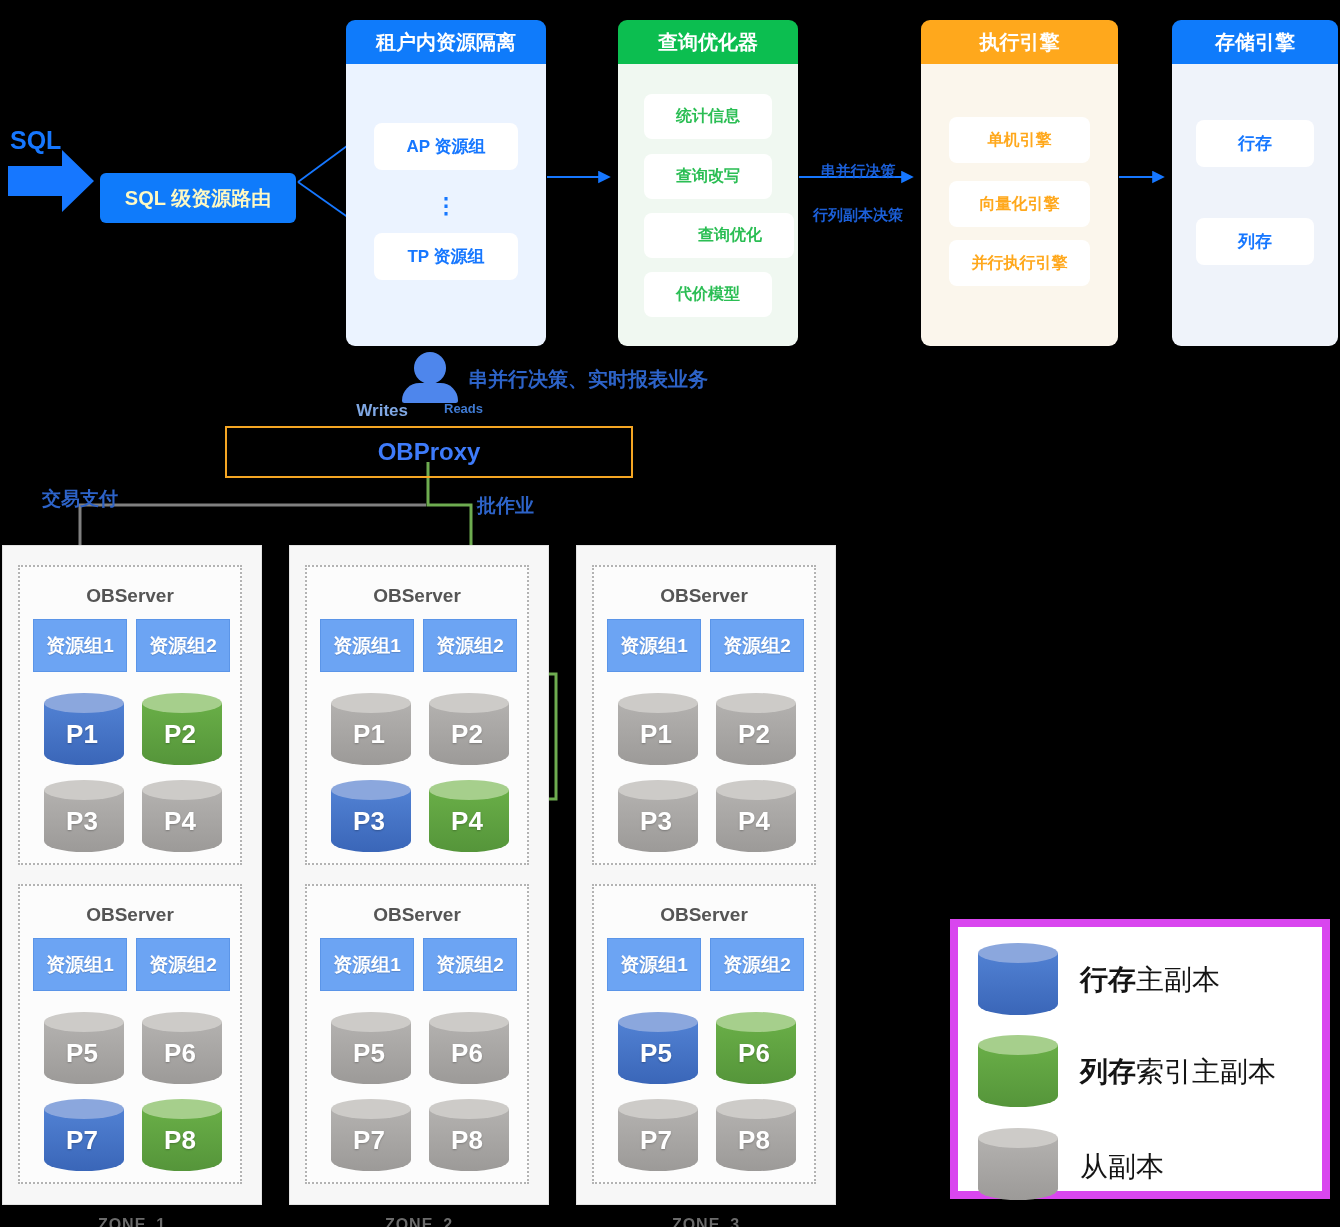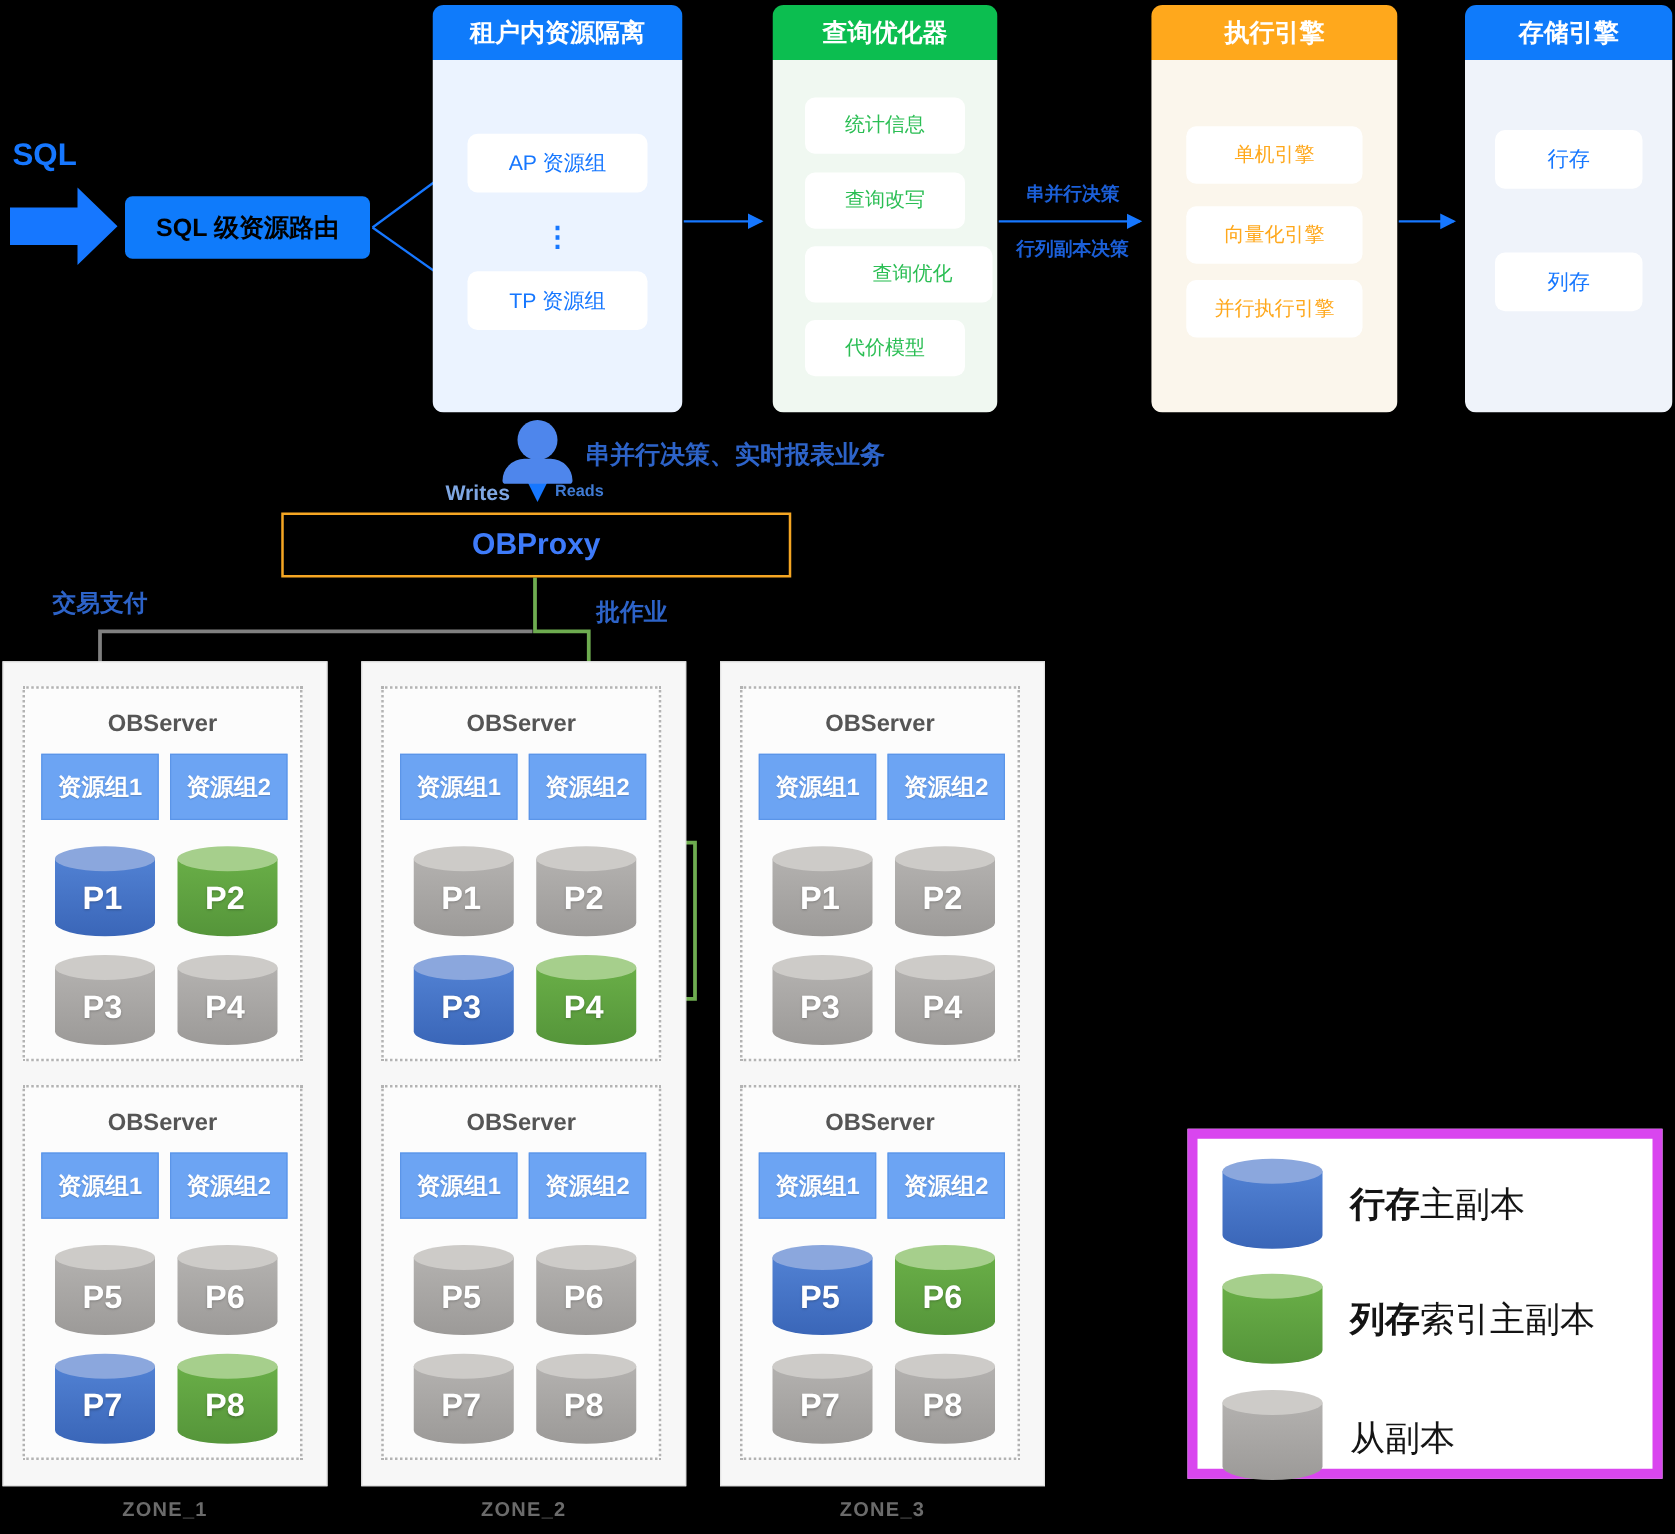--- a/index.html
+++ b/index.html
@@ -1,35 +1,35 @@
 <!DOCTYPE html>
 <html><head>
 <meta charset="utf-8">
 <style>
   html,body{margin:0;padding:0;background:#000;}
   #canvas{position:relative;width:1340px;height:1227px;background:#000;overflow:hidden;
           font-family:"Liberation Sans",sans-serif;}
-  .abs{position:absolute;}
+  .abs{position:absolute;margin-top:16px;}
   svg.wires{position:absolute;left:0;top:0;z-index:1;pointer-events:none;}
 
   
   .sql-label{left:10px;top:110px;font-size:25px;font-weight:bold;color:#1677ff;z-index:3;}
   .router{left:100px;top:157px;width:196px;height:50px;background:#0f7bfb;border-radius:6px;
-          display:flex;align-items:center;justify-content:center;color:#000000;font-weight:bold;
+          display:flex;align-items:center;justify-content:center;color:#fef9c3;font-weight:bold;
           font-size:20px;z-index:3;}
   .panel{top:4px;height:326px;border-radius:9px;overflow:hidden;z-index:2;}
   .panel-h{height:44px;display:flex;align-items:center;justify-content:center;color:#fff;
            font-weight:bold;font-size:20px;}
   .panel-body{position:absolute;left:0;right:0;top:44px;bottom:0;}
   .pnl1{left:346px;width:200px;} .pnl1 .panel-h{background:#0f7bfb;} .pnl1 .panel-body{background:#ebf3ff;}
   .pnl2{left:618px;width:180px;} .pnl2 .panel-h{background:#0cbe50;} .pnl2 .panel-body{background:#f0f8f1;}
   .pnl3{left:921px;width:197px;} .pnl3 .panel-h{background:#ffa81c;} .pnl3 .panel-body{background:#fbf6ec;}
   .pnl4{left:1172px;width:166px;} .pnl4 .panel-h{background:#0f7bfb;} .pnl4 .panel-body{background:#eff3fa;}
   .pitem{position:absolute;background:#fff;border-radius:8px;display:flex;align-items:center;
-         justify-content:center;font-size:16px;font-weight:400;}
+         justify-content:center;font-size:16px;font-weight:700;}
   .pnl1 .pitem{left:28px;width:144px;height:47px;color:#1677ff;font-size:17px;}
   .pnl1 .i0{top:59px;} .pnl1 .i1{top:169px;}
   .dots{left:28px;width:144px;top:118px;height:48px;display:flex;align-items:center;justify-content:center;
         color:#1677ff;font-size:22px;font-weight:bold;position:absolute;}
   .pnl2 .pitem{left:26px;width:128px;height:45px;color:#2bbe54;}
   .pnl2 .i0{top:30px;} .pnl2 .i1{top:90px;} .pnl2 .i2{top:149px;padding-left:22px;} .pnl2 .i3{top:208px;}
   .pnl3 .pitem{left:28px;width:141px;height:46px;color:#ffa81c;}
   .pnl3 .i0{top:53px;} .pnl3 .i1{top:117px;} .pnl3 .i2{top:176px;}
   .pnl4 .pitem{left:24px;width:118px;height:47px;color:#1677ff;font-size:17px;}
   .pnl4 .i0{top:56px;} .pnl4 .i1{top:154px;}

